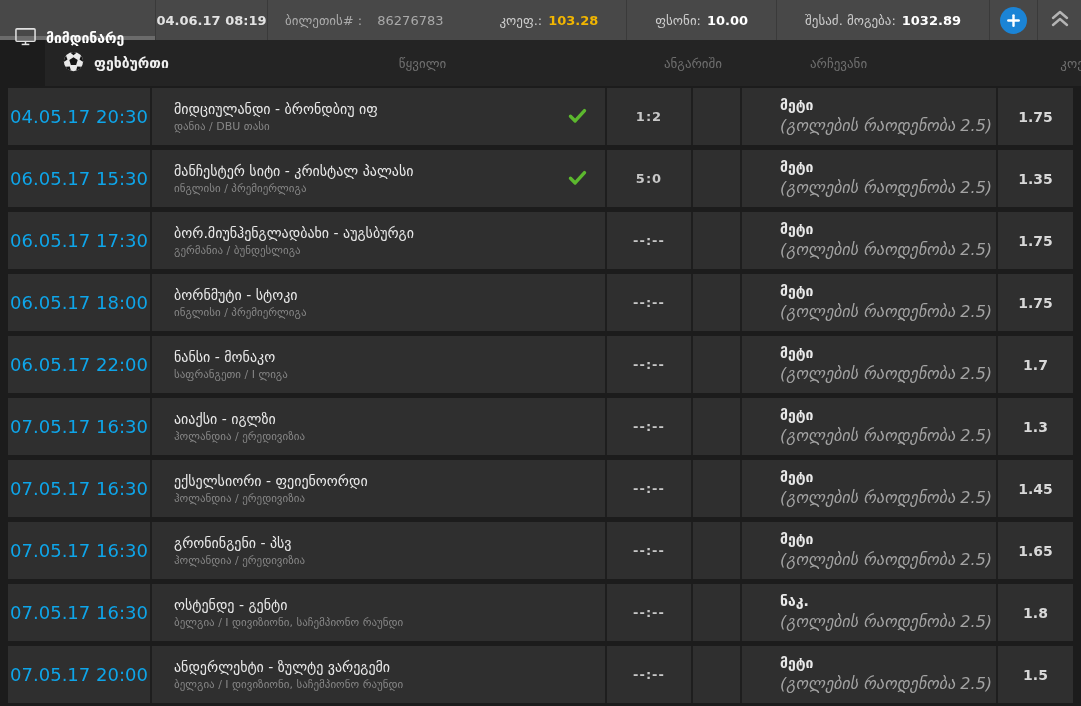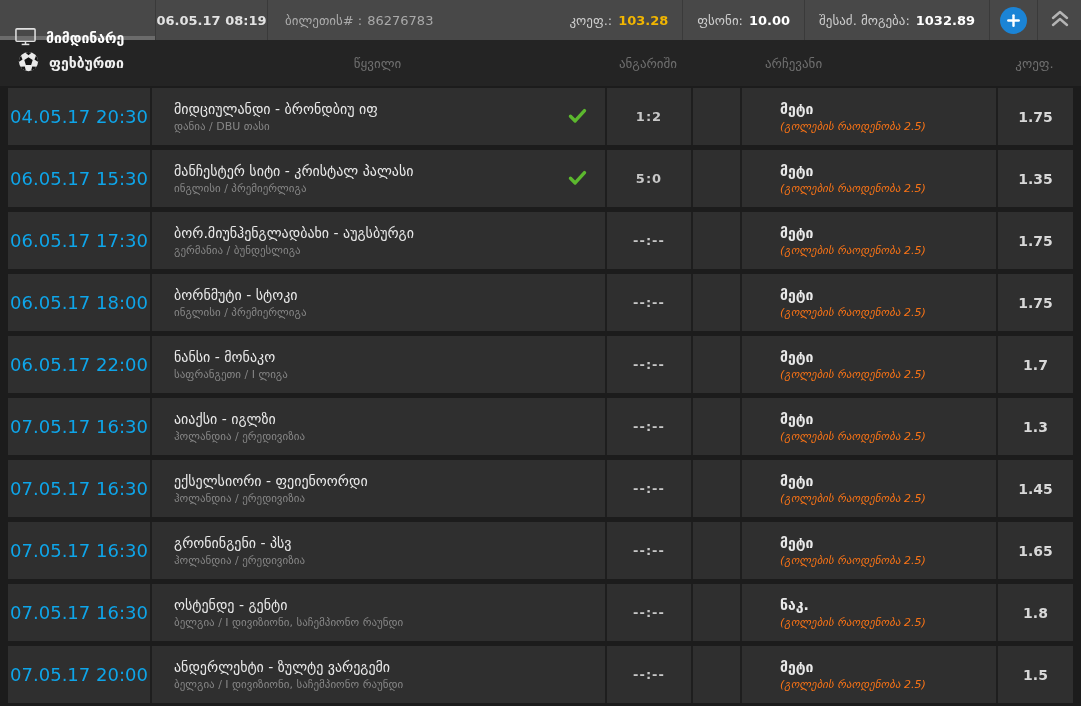--- a/index.html
+++ b/index.html
@@ -16,21 +16,21 @@
     height: 40px; background: #484848;
     display: flex; align-items: stretch;
     color: #dcdcdc; font-size: 13px;
   }
   .tab-current {
     width: 155px; background: #6b6b6b;
     display: flex; align-items: center; gap: 10px;
     padding-left: 15px; cursor: pointer; margin-top: 36px;
   }
   .tab-current .tab-label { color: #ffffff; font-weight: bold; font-size: 14px; }
-  .tb-cell { display: flex; align-items: center; padding: 0 14px; white-space: nowrap; }
+  .tb-cell { display: flex; align-items: center; padding: 0 28px; white-space: nowrap; justify-content: space-between; }
   .tb-sep { border-left: 1px solid #3a3a3a; }
   .tb-datetime { width: 112px; justify-content: center; color: #e2e2e2; font-weight: bold; padding: 0 6px; }
   .tb-ticket { flex: 1; color: #a9a9a9; gap: 5px; padding-left: 17px; }
   .tb-label { color: #cccccc; margin-right: 6px; }
   .tb-value { color: #ffffff; font-weight: bold; }
   .tb-value.coef-val { color: #f2b600; }
   .btn-add {
     width: 48px; display: flex; align-items: center; justify-content: center; cursor: pointer;
   }
   .btn-add .circle {
@@ -41,20 +41,21 @@
     width: 44px; display: flex; align-items: center; justify-content: center; cursor: pointer;
   }
 
   
   .section-header {
     height: 46px; background: #242424;
     display: grid;
     grid-template-columns: 142px 455px 86px 49px 256px 77px;
     padding: 0 8px;
     align-items: center;
+    margin-left: 45px;
   }
   .sh-sport {
     grid-column: 1 / 3; grid-row: 1;
     display: flex; align-items: center; gap: 10px;
     padding-left: 10px;
     color: #f0f0f0; font-weight: 600; font-size: 14px;
   }
   .sh-col { color: #6e6e6e; font-size: 13px; grid-row: 1; }
   .sh-pair { grid-column: 2; text-align: center; }
   .sh-score { grid-column: 3; text-align: center; }
@@ -73,39 +74,39 @@
   .row .c + .c { border-left: 2px solid #1e1e1e; }
   .c.date { align-items: center; color: #0ea5e9; font-size: 18px; flex-direction: row; }
   .c.pair { padding-left: 22px; position: relative; }
   .pair-name { color: #e9e9e9; font-weight: normal; font-size: 14px; line-height: 1.45; }
   .pair-league { color: #868686; font-size: 11px; line-height: 1.4; }
   .check { position: absolute; right: 18px; top: 50%; transform: translateY(-58%); line-height: 0; }
   .c.score { align-items: center; flex-direction: row; justify-content: center;
              color: #c8c8c8; font-weight: bold; font-size: 13px; letter-spacing: 1px; }
   .c.sel { padding-left: 38px; }
   .sel-name { color: #e9e9e9; font-weight: bold; font-size: 14px; line-height: 1.45; }
-  .sel-detail { color: #f97316; font-size: 11px; font-style: italic; line-height: 1.4; }
+  .sel-detail { color: #a3a3a3; font-size: 16px; font-style: italic; line-height: 1.4; }
   .c.coef { align-items: center; flex-direction: row; justify-content: center;
             color: #d8d8d8; font-weight: bold; font-size: 14px; }
 </style>
 </head>
 <body>
 
 <div class="topbar">
   <div class="tab-current">
     <span>
       <svg width="21" height="19" viewBox="0 0 22 19" fill="none" stroke="#e0e0e0" stroke-width="1.6">
         <rect x="1" y="1.5" width="20" height="13" rx="1"></rect>
         <line x1="11" y1="14.5" x2="11" y2="17.5"></line>
         <line x1="7" y1="17.8" x2="15" y2="17.8"></line>
       </svg>
     </span>
     <span class="tab-label">მიმდინარე</span>
   </div>
-  <div class="tb-cell tb-datetime tb-sep">06.05.17 08:19</div>
+  <div class="tb-cell tb-datetime tb-sep">04.06.17 08:19</div>
   <div class="tb-cell tb-ticket tb-sep">
     <span>ბილეთის# :</span>
     <span>86276783</span>
   </div>
   <div class="tb-cell">
     <span class="tb-label">კოეფ.:</span>
     <span class="tb-value coef-val">103.28</span>
   </div>
   <div class="tb-cell tb-sep">
     <span class="tb-label">ფსონი:</span>

